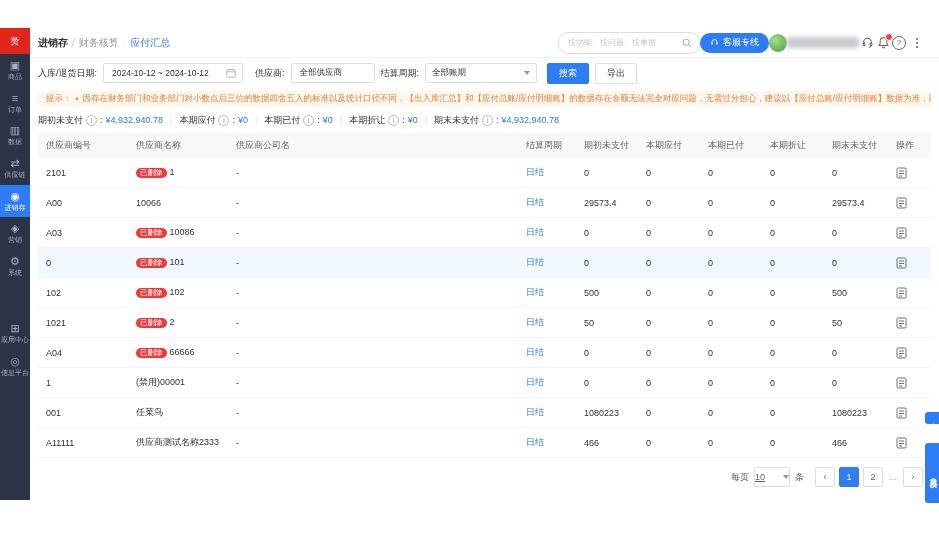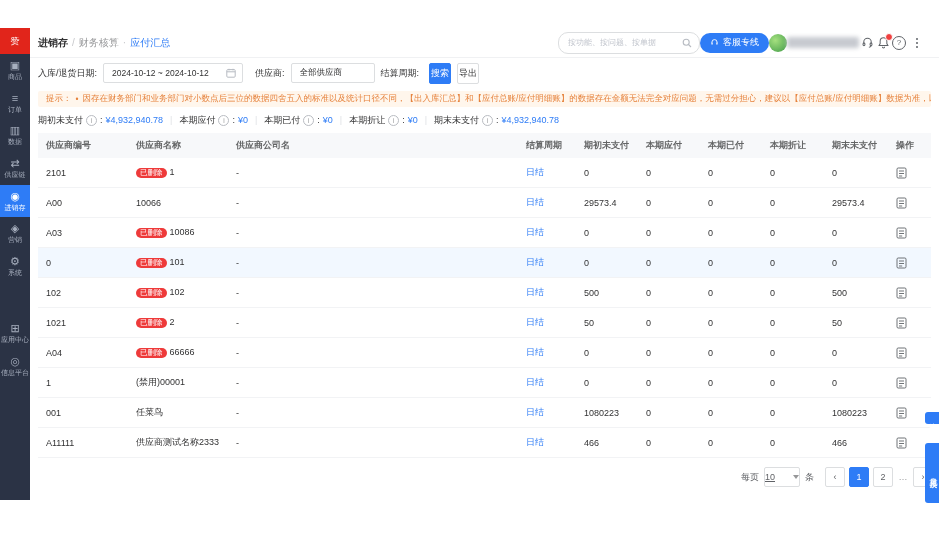--- a/index.html
+++ b/index.html
@@ -42,48 +42,48 @@
   
   .filterbar{height:30px;display:flex;align-items:center;padding:0 8px;gap:6px;font-size:9px;flex-shrink:0;}
   .f-label{white-space:nowrap;color:#323233;}
   .f-box{height:20px;border:1px solid #dcdee0;border-radius:2px;display:flex;align-items:center;padding:0 6px;background:#fff;font-size:8.5px;box-sizing:border-box;}
   .date-box{width:140px;justify-content:flex-end;gap:4px;}
   .date-box input{border:none;outline:none;width:100%;font-size:8.5px;color:#323233;background:transparent;}
   .supplier-box{width:84px;}
   .supplier-box input{border:none;outline:none;width:100%;font-size:8.5px;color:#323233;background:transparent;}
   .period-box{width:112px;justify-content:space-between;cursor:pointer;}
   .caret{width:0;height:0;border-left:3px solid transparent;border-right:3px solid transparent;border-top:4px solid #969799;}
-  .btn{height:21px;padding:0 1px;border-radius:2px;font-size:9px;display:flex;align-items:center;cursor:pointer;box-sizing:border-box;}
+  .btn{height:21px;padding:0 11px;border-radius:2px;font-size:9px;display:flex;align-items:center;cursor:pointer;box-sizing:border-box;}
   .btn-primary{background:#2e7cf6;border:1px solid #2e7cf6;color:#fff;margin-left:4px;}
   .btn-plain{background:#fff;border:1px solid #dcdee0;color:#323233;}
 
   
   .notice{margin:3px 8px;height:16px;background:#fff6ec;border-radius:2px;color:#e6823c;font-size:8.5px;display:flex;align-items:center;gap:4px;padding:0 8px;white-space:nowrap;overflow:hidden;flex-shrink:0;}
 
   
   .summary{height:16px;margin:2px 8px;display:flex;align-items:center;font-size:9px;flex-shrink:0;}
   .sum-item{display:flex;align-items:center;gap:3px;white-space:nowrap;}
   .info-i{width:9px;height:9px;border:1px solid #b9bcc2;border-radius:50%;font-size:6.5px;color:#969799;display:flex;align-items:center;justify-content:center;cursor:pointer;font-style:normal;}
   .sum-val{color:#2e7cf6;}
   .sum-sep{color:#e0e2e6;margin:0 7px;}
 
   
   .table{margin:3px 8px 0;flex-shrink:0;}
-  .thead{display:flex;background:#f7f8fa;height:25px;align-items:center;font-size:9px;color:#646566;font-weight:bold;}
+  .thead{display:flex;background:#f7f8fa;height:25px;align-items:center;font-size:9px;color:#646566;}
   .tr{display:flex;height:29px;align-items:center;border-bottom:1px solid #f2f3f5;font-size:9px;color:#323233;background:#fff;}
   .tr.hl{background:#f2f8ff;}
   .th,.td{padding-left:8px;box-sizing:border-box;overflow:hidden;white-space:nowrap;flex-shrink:0;}
   .c1{width:90px}.c2{width:100px}.c3{width:290px}.c4{width:58px}.c5{width:62px}
   .c6{width:62px}.c7{width:62px}.c8{width:62px}.c9{width:64px}.c10{width:40px}
   .badge{background:#ee3a3a;color:#fff;font-size:7.5px;padding:1px 4px;border-radius:7px;margin-right:3px;display:inline-block;line-height:1.1;}
   .period{color:#2e7cf6;cursor:pointer;}
   .op{cursor:pointer;display:flex;align-items:center;}
 
   
-  .pager-row{display:flex;justify-content:flex-end;align-items:center;gap:5px;padding-right:6px;margin-top:9px;font-size:9px;color:#606266;flex-shrink:0;}
+  .pager-row{display:flex;justify-content:flex-end;align-items:center;gap:5px;padding-right:16px;margin-top:9px;font-size:9px;color:#606266;flex-shrink:0;}
   .pp-select{width:36px;height:20px;border:1px solid #dcdee0;border-radius:2px;display:flex;align-items:center;justify-content:center;gap:18px;cursor:pointer;background:#fff;box-sizing:border-box;text-decoration:underline;}
   .pg-btn{min-width:20px;height:20px;border:1px solid #dcdee0;border-radius:2px;background:#fff;display:flex;align-items:center;justify-content:center;color:#606266;font-size:9px;cursor:pointer;padding:0;font-family:inherit;}
   .pg-btn.active{background:#2e7cf6;border-color:#2e7cf6;color:#fff;}
   .pg-ellipsis{width:12px;text-align:center;color:#969799;}
   .pager-pages{display:flex;align-items:center;gap:4px;margin-left:6px;}
 
   
   .float-tag{position:absolute;right:0;top:412px;width:14px;padding:5px 0;background:#2e7cf6;color:#fff;font-size:8px;writing-mode:vertical-rl;border-radius:3px 0 0 3px;display:flex;align-items:center;justify-content:center;cursor:pointer;letter-spacing:1px;}
   .float-feedback{position:absolute;right:0;top:443px;width:14px;height:60px;background:#2e7cf6;color:#fff;font-size:8px;writing-mode:vertical-rl;border-radius:3px 0 0 3px;display:flex;align-items:center;justify-content:center;cursor:pointer;letter-spacing:1px;}
 </style>
@@ -212,20 +212,24 @@
                 <line x1="3" y1="0.8" x2="3" y2="2.4"></line>
                 <line x1="7" y1="0.8" x2="7" y2="2.4"></line>
               </svg>
           </span>
         </div>
         <span class="f-label" style="margin-left:6px;">供应商:</span>
         <div class="f-box supplier-box">
           <input value="全部供应商" style="">
         </div>
         <span class="f-label" style="">结算周期:</span>
+        <div class="f-box period-box">
+          <span>全部账期</span>
+          <span class="caret"></span>
+        </div>
         <button class="btn btn-primary">搜索</button>
         <button class="btn btn-plain">导出</button>
       </div>
 
       <div class="notice">
         <span>提示：</span>
         <span>•</span>
         <span>因存在财务部门和业务部门对小数点后三位的数据四舍五入的标准以及统计口径不同，【出入库汇总】和【应付总账/应付明细账】的数据存在金额无法完全对应问题，无需过分担心，建议以【应付总账/应付明细账】数据为准，以【出入库汇总】数据作为辅助参考。</span>
       </div>
 

